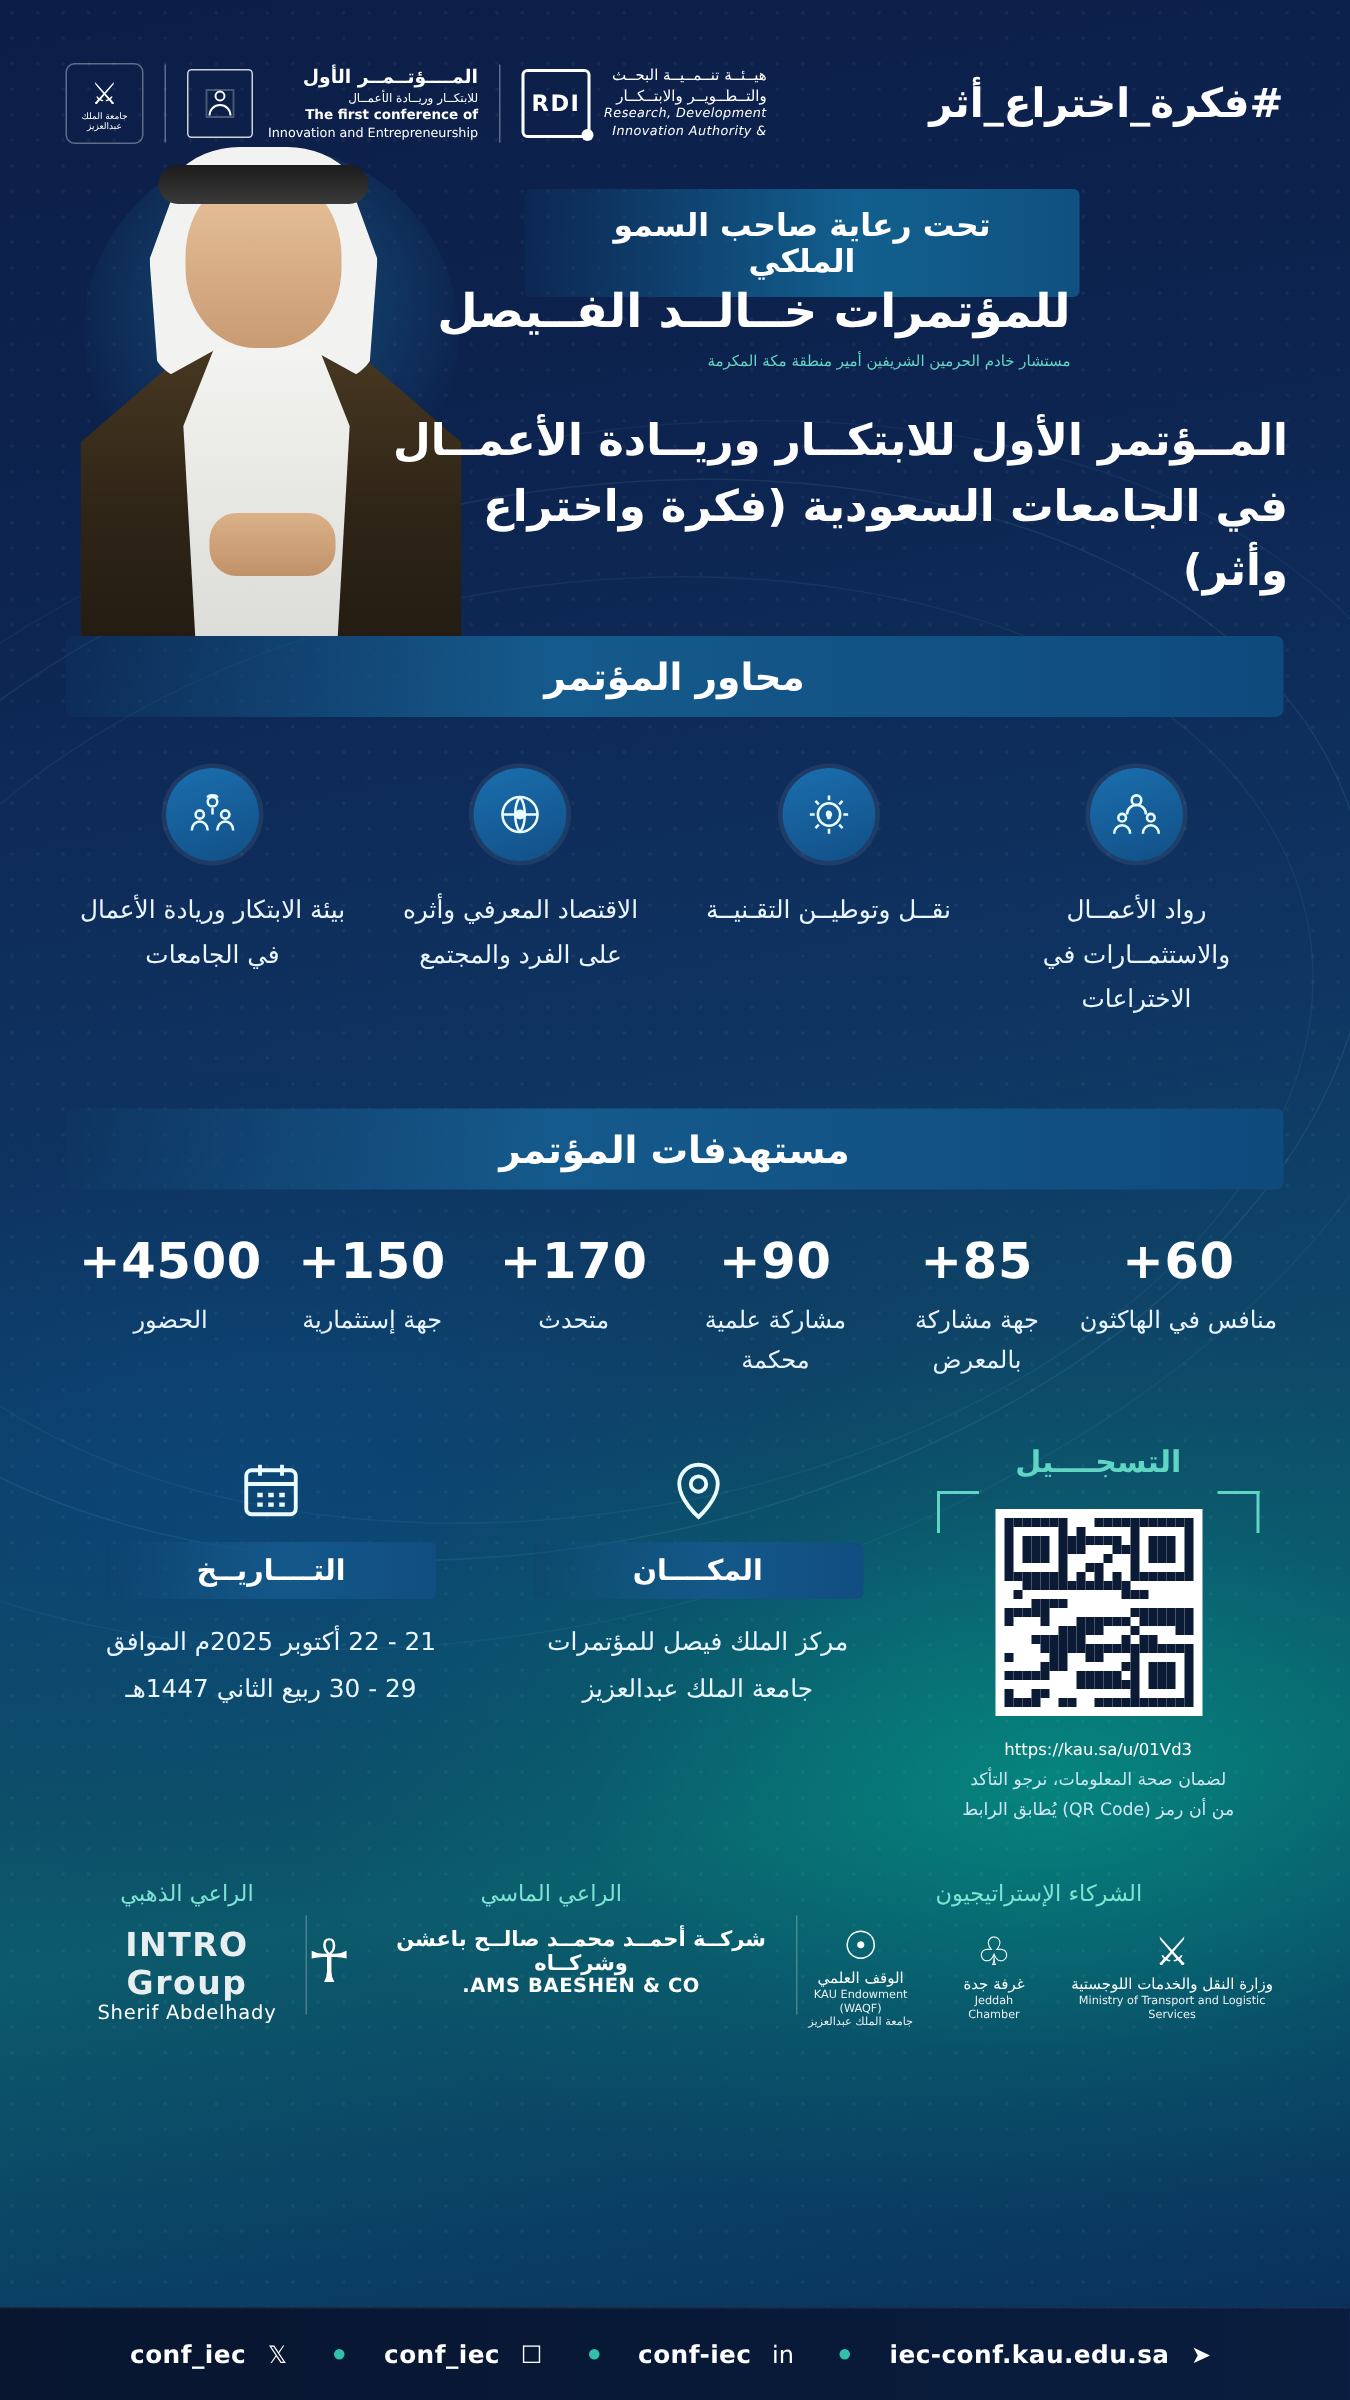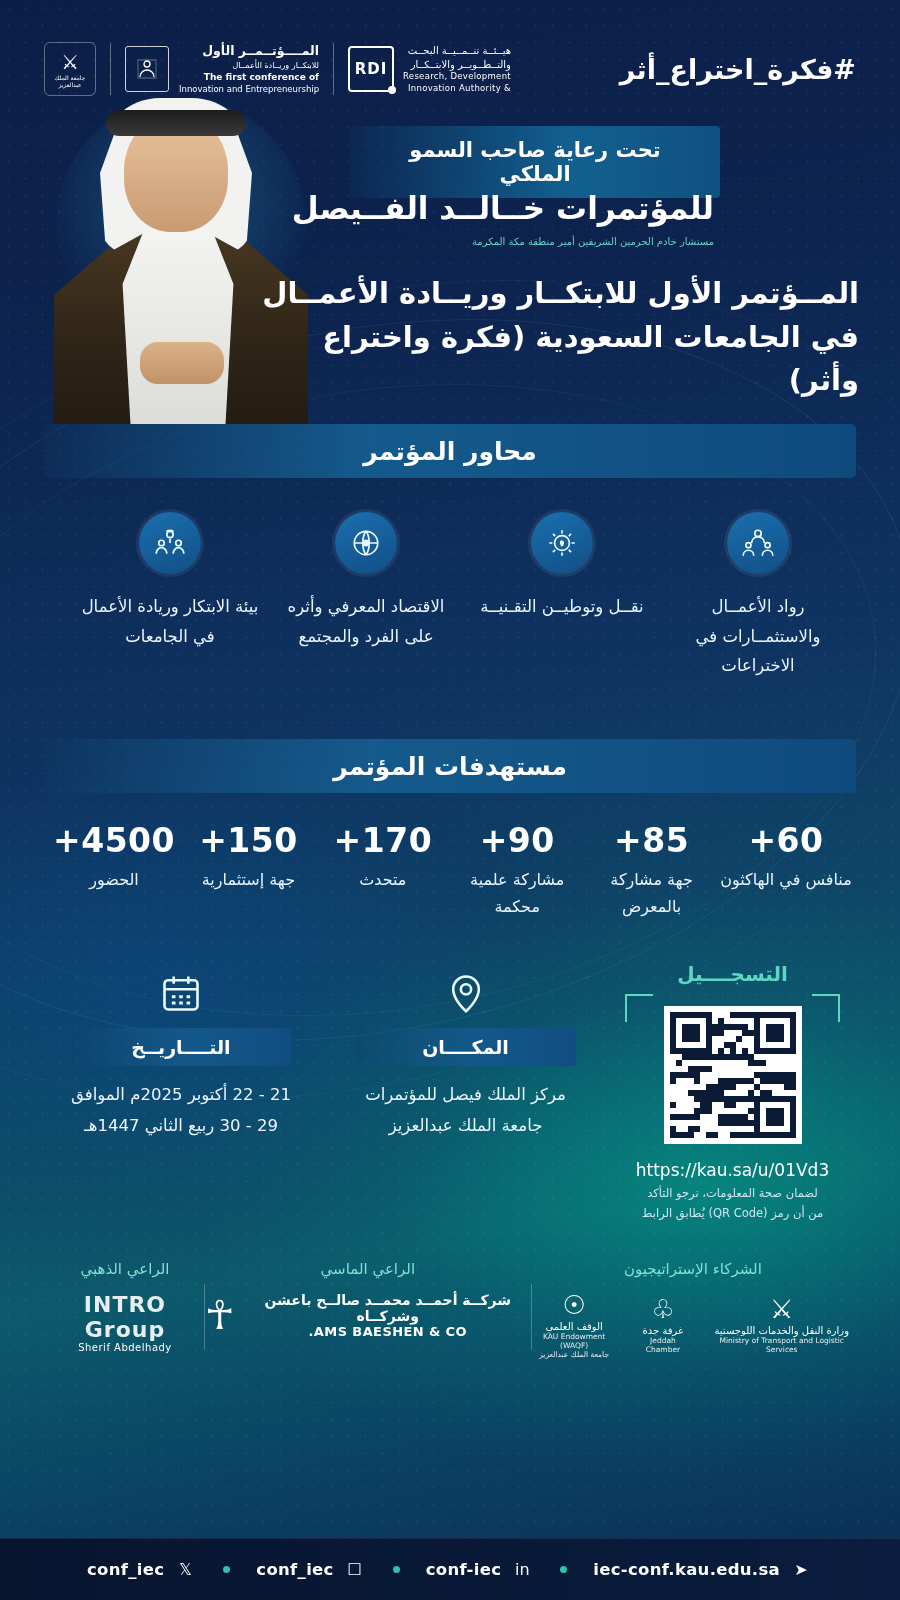--- a/index.html
+++ b/index.html
@@ -53,21 +53,21 @@
     display: flex; align-items: center; justify-content: center;
     font-size: 15px; font-weight: bold; letter-spacing: 1px;
     position: relative;
   }
   .rdi-mark::after{
     content:""; position:absolute; width:8px;height:8px;background:#fff;border-radius:50%;
     right:-4px; bottom:-4px;
   }
   .rdi-text { font-size: 9px; line-height: 1.35; text-align: right; }
   .rdi-text .ar { font-size: 10px; }
-  .rdi-text .en { font-size: 8.5px; letter-spacing: .3px; }
+  .rdi-text .en { font-size: 8.5px; letter-spacing: .3px; font-style: italic; }
   .divider-v { width: 1px; height: 52px; background: rgba(255,255,255,0.35); }
   .logo-conf { display: flex; align-items: center; gap: 10px; }
   .conf-text { text-align: right; font-size: 9px; line-height: 1.4; }
   .conf-text .l1 { font-size: 12.5px; font-weight: bold; letter-spacing: 2px; }
   .conf-text .l2 { font-size: 8px; letter-spacing: 1.2px; }
   .conf-text .l3 { font-size: 9px; font-weight: bold; }
   .conf-text .l4 { font-size: 8.5px; }
   .conf-emblem {
     width: 44px; height: 46px; border: 1.5px solid rgba(255,255,255,.8); border-radius: 3px;
     display:flex;align-items:center;justify-content:center;font-size:22px;
@@ -142,21 +142,21 @@
     height: 54px; border-radius: 5px;
     background: linear-gradient(90deg, rgba(14,60,100,.25) 0%, #155a8c 40%, #0f4a7d 100%);
     display: flex; align-items: center; justify-content: center;
     font-size: 25px; font-weight: bold; color: #fff;
   }
 
   
   .axes {
     position: relative; z-index: 4;
     display: flex; flex-direction: row-reverse; justify-content: space-between;
-    padding: 34px 52px 0 80px;
+    padding: 34px 52px 0 52px;
   }
   .axis { width: 180px; text-align: center; }
   .axis-ico {
     width: 62px; height: 62px; margin: 0 auto 18px auto; border-radius: 50%;
     background: linear-gradient(160deg,#1a6fae,#124f86);
     display: flex; align-items: center; justify-content: center;
     box-shadow: 0 0 0 3px rgba(255,255,255,0.07);
   }
   .axis-ico svg { width: 34px; height: 34px; }
   .axis-label { font-size: 16.5px; line-height: 1.8; color: #eaf6ff; }
@@ -198,21 +198,21 @@
     content:""; position:absolute; width: 26px; height: 26px;
   }
   .reg-frame::before { left: 0; top: 0; border-left: 2px solid #5fd6c4; border-top: 2px solid #5fd6c4; }
   .reg-frame::after  { right: 0; top: 0; border-right: 2px solid #5fd6c4; border-top: 2px solid #5fd6c4; }
   .qr {
     width: 138px; height: 138px; margin: 0 auto; background: #fff; padding: 6px;
   }
   .qr-grid { width: 100%; height: 100%; display: grid; grid-template-columns: repeat(21, 1fr); grid-template-rows: repeat(21,1fr); }
   .qr-grid i { background: transparent; }
   .qr-grid i.on { background: #0b1b35; }
-  .reg-url { font-size: 17px; margin-top: 10px; color: #ffffff; direction: ltr; }
+  .reg-url { font-size: 11px; margin-top: 10px; color: #ffffff; direction: ltr; }
   .reg-note { font-size: 11.5px; line-height: 1.7; color: #cfe6f3; margin-top: 4px; }
 
   
   .sponsors {
     position: relative; z-index: 4;
     display: flex; flex-direction: row-reverse; align-items: flex-start; justify-content: flex-start;
     padding: 36px 46px 0 46px;
   }
   .sp-group { text-align: center; }
   .sp-title { font-size: 15px; color: #7fe3d3; margin-bottom: 14px; }
@@ -220,21 +220,21 @@
   .sp-logo { display:flex; flex-direction: column; align-items:center; justify-content:center; color:#fff; }
   .sp-logo .sym { font-size: 26px; line-height: 1; }
   .sp-logo .ar { font-size: 10px; margin-top: 3px; }
   .sp-logo .en { font-size: 7.5px; opacity: .9; }
   .sp-sep { width: 1px; height: 66px; background: rgba(255,255,255,.25); margin-top: 24px; }
   .ams { display:flex; flex-direction: row-reverse; align-items:center; gap: 10px; }
   .ams .mark { font-size: 40px; line-height: 1; }
   .ams .txt .ar { font-size: 14px; font-weight: bold; }
   .ams .txt .en { font-size: 13px; font-weight: bold; letter-spacing: .4px; }
   .intro .en { font-size: 22px; font-weight: bold; letter-spacing: 1px; }
-  .intro .sub { font-size: 10px; letter-spacing: .5px; }
+  .intro .sub { font-size: 13px; letter-spacing: .5px; }
 
   
   .footer {
     position: absolute; left: 0; right: 0; bottom: 0; z-index: 6;
     height: 62px;
     background: linear-gradient(90deg,#07152f,#0a1d3e);
     display: flex; flex-direction: row-reverse; align-items: center; justify-content: center; gap: 26px;
     border-top: 1px solid rgba(255,255,255,.08);
   }
   .social { display:flex; flex-direction: row-reverse; align-items:center; gap: 9px; direction: ltr; }

